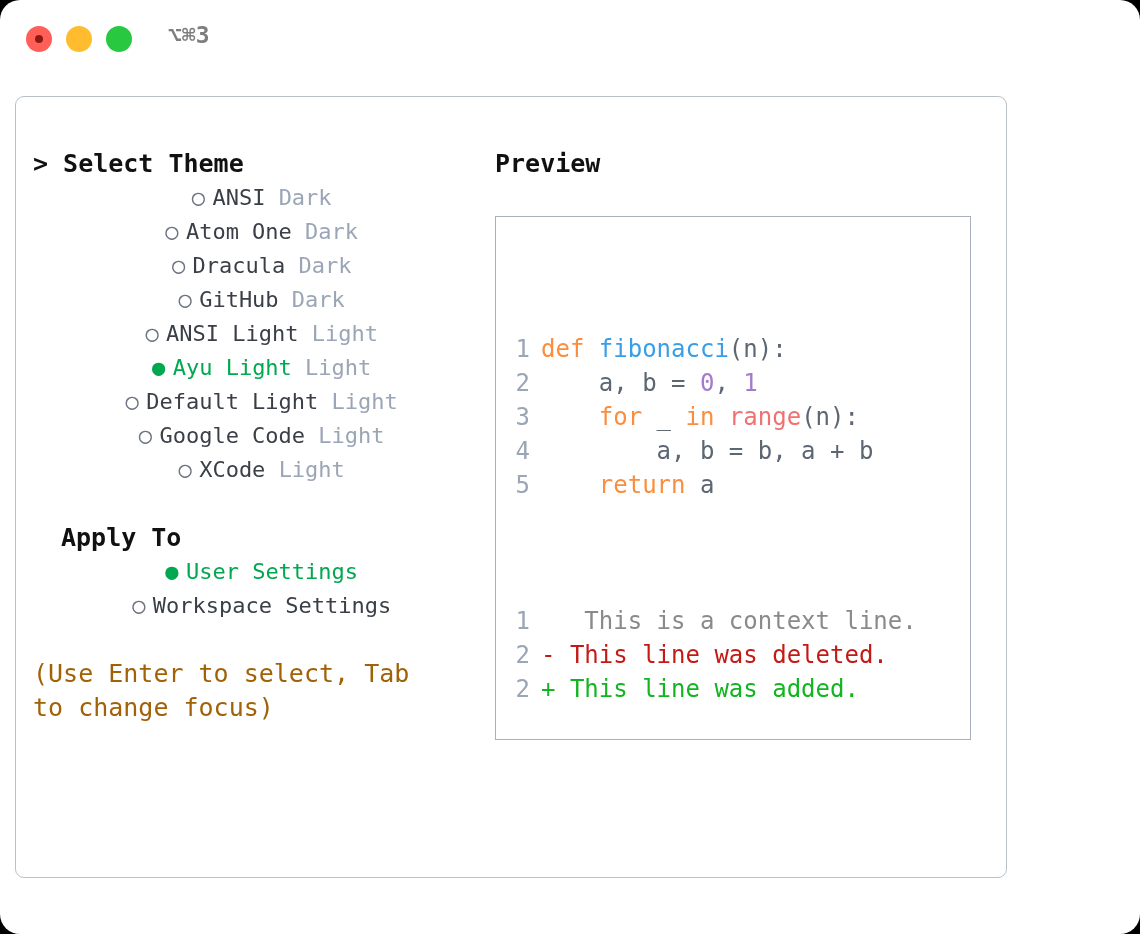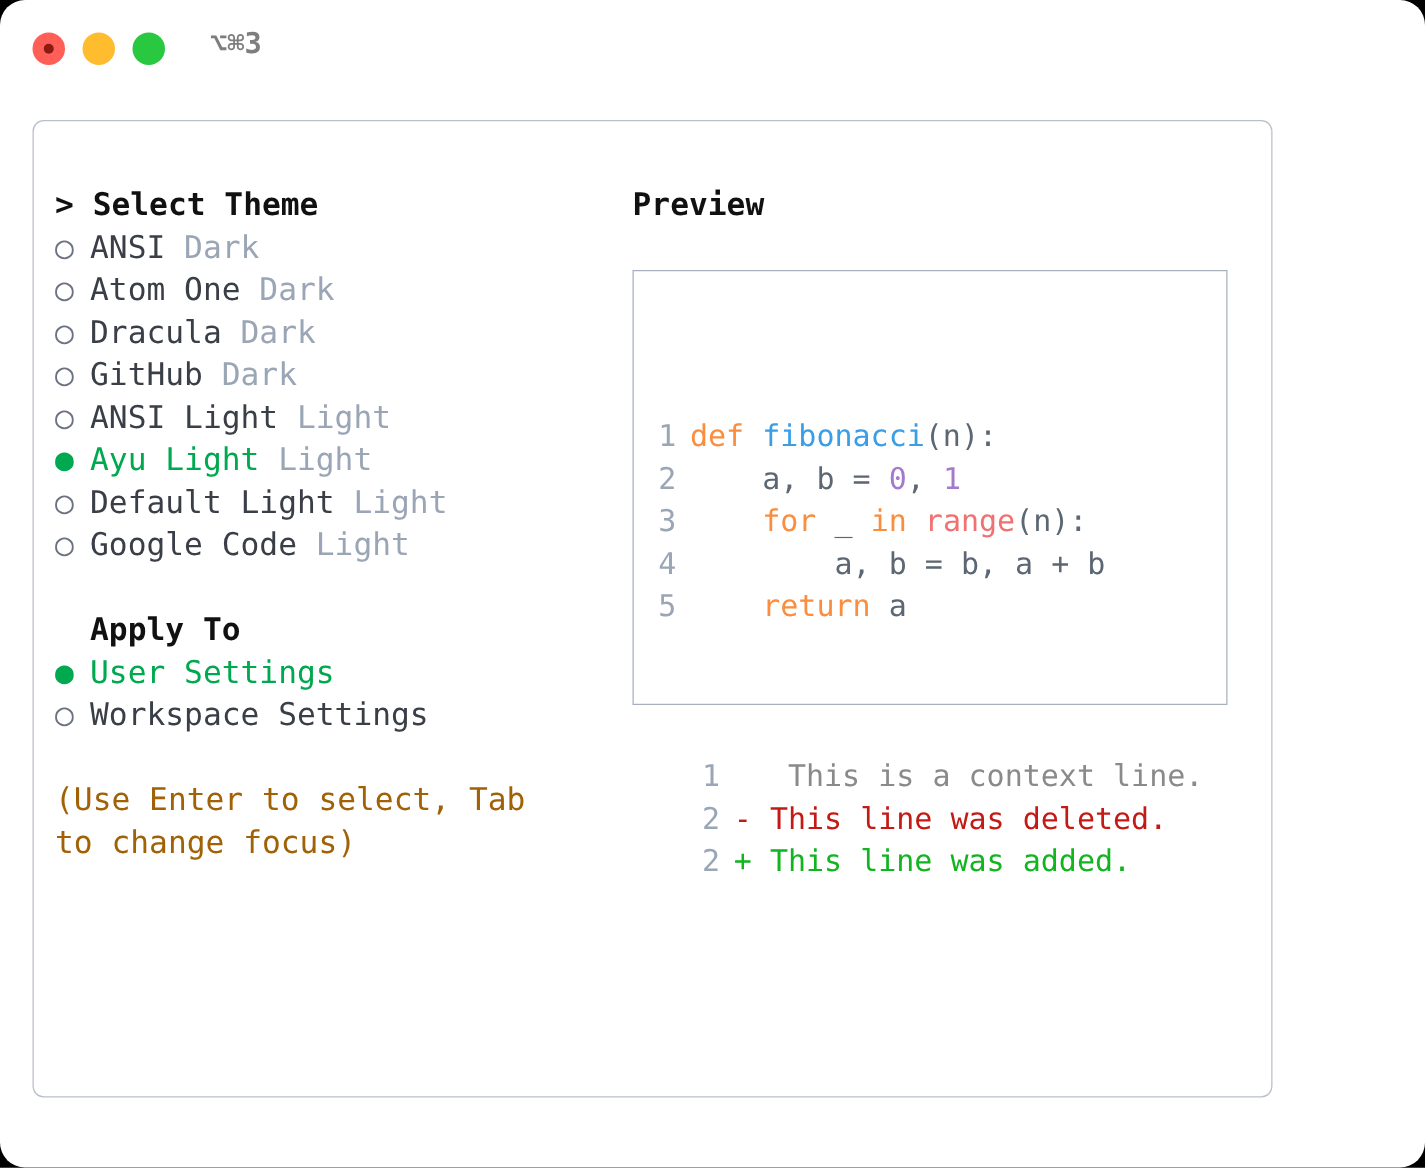--- a/index.html
+++ b/index.html
@@ -57,21 +57,21 @@
     font-size: 23px;
     font-weight: bold;
     color: #7E7E7E;
     letter-spacing: 0px;
     white-space: pre;
   }
 
   
   .panel {
     position: absolute;
-    left: 26px;
+    left: 15px;
     top: 96px;
     width: 992px;
     height: 782px;
     border: 1.5px solid #B9BFC9;
     border-radius: 9px;
     box-sizing: border-box;
     background: #ffffff;
   }
 
   .columns {
@@ -94,24 +94,25 @@
     font-weight: bold;
     color: #111111;
     line-height: 34px;
     white-space: pre;
   }
   .section-title.plain {
     font-weight: bold;
   }
 
   .opt-row {
-    font-size: 25px;
+    font-size: 22px;
     line-height: 34px;
     color: #3A3F47;
     white-space: pre;
+    text-align: center;
   }
   .opt-row .marker {
     display: inline-block;
     width: 28px;
   }
   .opt-row.selected {
     color: #00A84F;
   }
   .opt-row.selected .marker {
     color: #00A84F;
@@ -146,21 +147,21 @@
   .preview-label {
     font-size: 25px;
     font-weight: bold;
     color: #111111;
     line-height: 34px;
     white-space: pre;
   }
   .preview-box {
     margin-top: 35px;
     width: 476px;
-    height: 348px;
+    height: 524px;
     border: 1.5px solid #A8B0BE;
     box-sizing: border-box;
     background: #ffffff;
     position: relative;
     padding-left: 48px;
   }
   .code {
     position: absolute;
     left: 12px;
     top: 47px;
@@ -175,21 +176,21 @@
     width: 22px;
     text-align: right;
     margin-right: 11px;
   }
   .tok-kw   { color: #FA8D3E; }
   .tok-fn   { color: #399EE6; }
   .tok-num  { color: #A37ACC; }
   .tok-call { color: #F07171; }
   .tok-txt  { color: #5C6773; }
 
-  .diff { margin-top: 34px; margin-left: 35px; }
+  .diff { margin-top: 34px; }
   .diff-ctx { color: #8A8A8A; }
   .diff-del { color: #C41A16; }
   .diff-add { color: #12B520; }
 </style>
 </head>
 <body>
 
 <div class="window">
 
   <div class="titlebar">
@@ -206,20 +207,21 @@
         <div class="section-title">&gt; Select Theme</div>
         <div id="theme-options">
             <div class="opt-row"><span class="marker hollow">○</span><span>ANSI </span><span class="badge">Dark</span></div>
             <div class="opt-row"><span class="marker hollow">○</span><span>Atom One </span><span class="badge">Dark</span></div>
             <div class="opt-row"><span class="marker hollow">○</span><span>Dracula </span><span class="badge">Dark</span></div>
             <div class="opt-row"><span class="marker hollow">○</span><span>GitHub </span><span class="badge">Dark</span></div>
             <div class="opt-row"><span class="marker hollow">○</span><span>ANSI Light </span><span class="badge">Light</span></div>
             <div class="opt-row selected"><span class="marker">●</span><span>Ayu Light </span><span class="badge">Light</span></div>
             <div class="opt-row"><span class="marker hollow">○</span><span>Default Light </span><span class="badge">Light</span></div>
             <div class="opt-row"><span class="marker hollow">○</span><span>Google Code </span><span class="badge">Light</span></div>
+            <div class="opt-row"><span class="marker hollow">○</span><span>XCode </span><span class="badge">Light</span></div>
           </div>
 
         <div class="spacer-lg"></div>
 
         <div class="apply-group">
           <div class="section-title plain" style="padding-left:28px;">Apply To</div>
           <div id="apply-options">
               <div class="opt-row selected"><span class="marker">●</span><span>User Settings</span></div>
               <div class="opt-row"><span class="marker hollow">○</span><span>Workspace Settings</span></div>
             </div>

